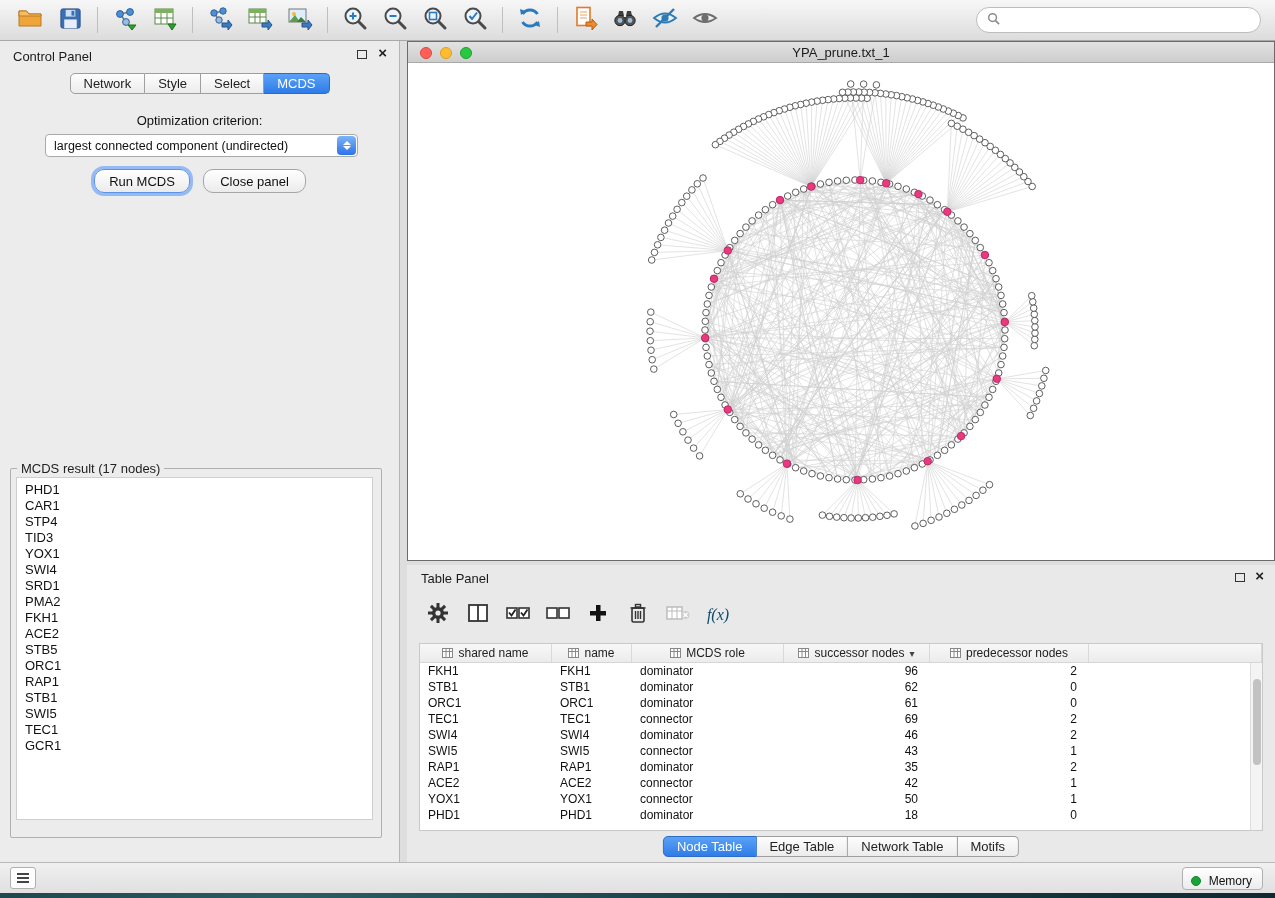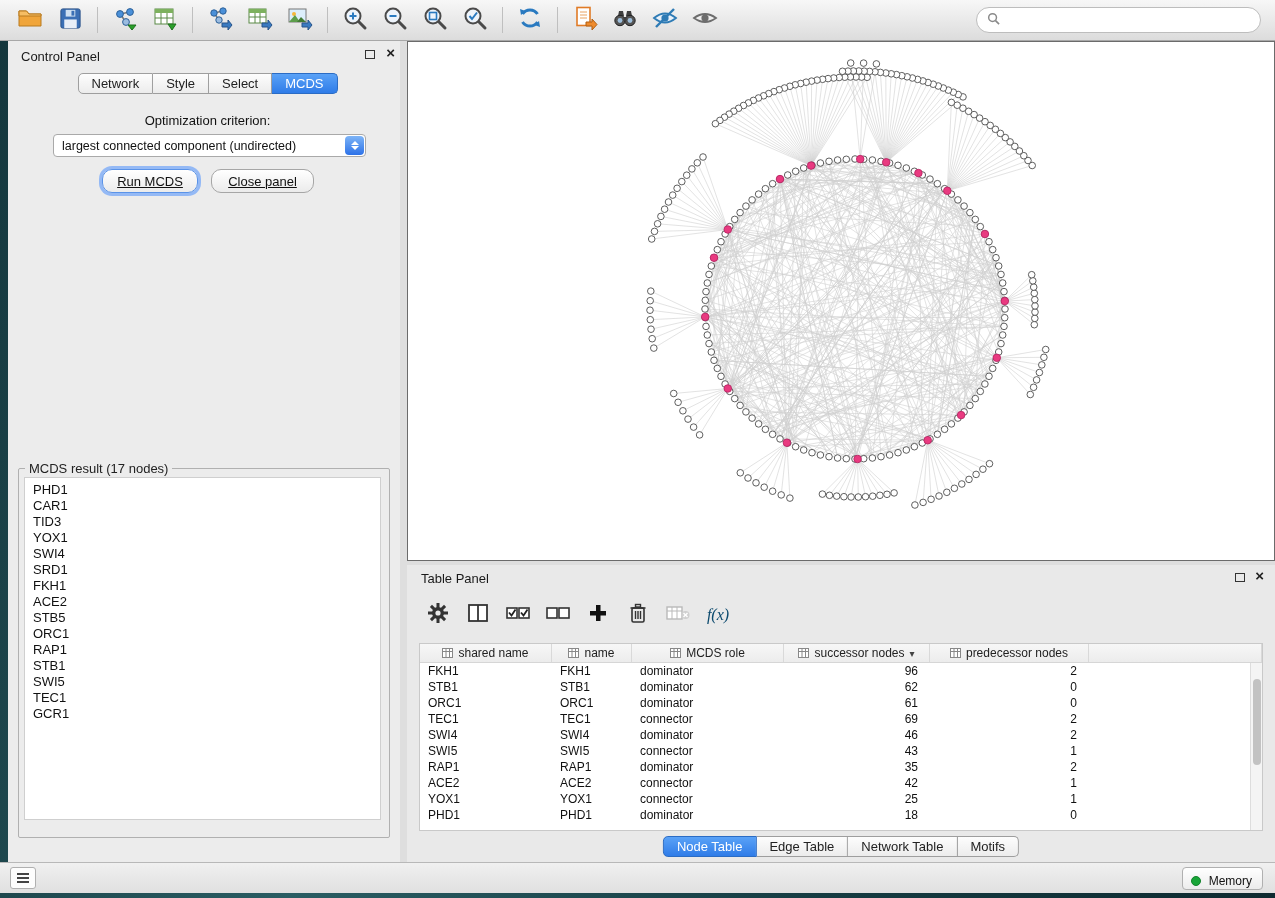--- a/index.html
+++ b/index.html
@@ -11,21 +11,21 @@
   .toolbar { position:absolute; left:0; top:0; width:1275px; height:41px;
              background:linear-gradient(#f7f7f7,#dcdcdc); border-bottom:1px solid #a8a8a8;
              display:flex; align-items:center; padding-left:10px; }
   .tb-btn { width:40px; height:34px; display:flex; align-items:center; justify-content:center; border-radius:4px; }
   .tb-sep { width:1px; height:26px; background:#bfbfbf; margin:0 7px; }
   .search-box { margin-left:auto; margin-right:14px; width:285px; height:26px; border-radius:13px;
                 background:#fff; border:1px solid #bdbdbd; display:flex; align-items:center; padding:0 10px; gap:6px; }
   .search-box input { border:none; outline:none; flex:1; font-size:12px; background:transparent; font-family:"Liberation Sans",sans-serif; }
 
   
-  .control-panel { position:absolute; left:8px; top:41px; width:400px; height:821px;
+  .control-panel { position:absolute; left:0; top:41px; width:400px; height:821px;
                    background:#ececec; border-right:1px solid #b5b5b5;padding-left:40px; }
   .cp-header { position:absolute; left:0; top:0; width:100%; height:26px; }
   .cp-title { position:absolute; left:13px; top:8px; font-size:13px; color:#1a1a1a; }
   .win-float { position:absolute; width:10px; height:9px; border:1.5px solid #333; }
   .win-close { position:absolute; font-size:15px; font-weight:bold; color:#222; line-height:10px; }
   .cp-header .win-float { right:32px; top:9px; }
   .cp-header .win-close { right:12px; top:7px; }
 
   .seg { display:flex;border-radius:6px; }
   .seg-tab { height:21px; line-height:19px; padding:0 13px; font-size:13px; color:#222;
@@ -41,21 +41,21 @@
            padding-left:8px; }
   .combo-stepper { margin-left:auto; width:19px; height:19px; margin-right:1px; border-radius:4px;
                    background:linear-gradient(#7db4f7,#2d72e8); display:flex; flex-direction:column;
                    align-items:center; justify-content:center; gap:1px; }
   .combo-stepper .up, .combo-stepper .dn { width:0; height:0; border-left:4px solid transparent; border-right:4px solid transparent; }
   .combo-stepper .up { border-bottom:4px solid #fff; }
   .combo-stepper .dn { border-top:4px solid #fff; }
 
   .cp-btn { position:absolute; top:128px; height:24px; border:1px solid #a6a6a6; border-radius:10px;
             background:linear-gradient(#fff,#ebebeb); font-size:13px; color:#111;
-            display:flex; align-items:center; justify-content:center;text-decoration:underline; }
+            display:flex; align-items:center; justify-content:center; }
   .btn-run { left:94px; width:96px; box-shadow:0 0 0 3px rgba(77,144,254,0.55); border-color:#5a93e8; }
   .btn-closepanel { left:203px; width:103px; }
 
   .result-box { position:absolute; left:10px; top:420px; width:372px; height:377px;
                 border:1px solid #b0b0b0; border-radius:2px; }
   .result-box legend { font-size:13px; color:#222; margin-left:6px; padding:0 4px; }
   .mcds-list { background:#fff; border:1px solid #cfcfcf; margin:1px 8px 10px 5px; height:343px;
                overflow:hidden; padding-top:4px; font-size:13px; color:#111; }
   .mcds-item { height:16px; line-height:16px; padding-left:8px; }
 
@@ -284,41 +284,49 @@
           <span class="dn"></span>
         </span>
     </div>
     <div class="cp-btn btn-run">Run MCDS</div>
     <div class="cp-btn btn-closepanel">Close panel</div>
     <fieldset class="result-box">
       <legend>MCDS result (17 nodes)</legend>
       <div class="mcds-list" id="mcds-list">
           <div class="mcds-item">PHD1</div>
           <div class="mcds-item">CAR1</div>
+          <div class="mcds-item">STP4</div>
           <div class="mcds-item">TID3</div>
           <div class="mcds-item">YOX1</div>
           <div class="mcds-item">SWI4</div>
           <div class="mcds-item">SRD1</div>
+          <div class="mcds-item">PMA2</div>
           <div class="mcds-item">FKH1</div>
           <div class="mcds-item">ACE2</div>
           <div class="mcds-item">STB5</div>
           <div class="mcds-item">ORC1</div>
           <div class="mcds-item">RAP1</div>
           <div class="mcds-item">STB1</div>
           <div class="mcds-item">SWI5</div>
           <div class="mcds-item">TEC1</div>
           <div class="mcds-item">GCR1</div>
         </div>
     </fieldset>
   </div>
 
   <div class="v-splitter"></div>
   <div class="h-splitter"></div>
 
   <div class="net-window">
+    <div class="net-titlebar">
+      <span class="traffic tl-red"></span>
+      <span class="traffic tl-yellow"></span>
+      <span class="traffic tl-green"></span>
+      <span class="net-title">YPA_prune.txt_1</span>
+    </div>
     <svg id="net-svg" width="866" height="497" viewBox="0 0 866 497">
         <g stroke="#b0b0b0" stroke-width="0.6" opacity="0.6">
           <line x1="321.7" y1="349.4" x2="404.0" y2="123.3"></line>
           <line x1="301.0" y1="301.6" x2="596.0" y2="284.4"></line>
           <line x1="372.0" y1="396.9" x2="299.3" y2="293.0"></line>
           <line x1="581.0" y1="199.7" x2="596.7" y2="275.7"></line>
           <line x1="596.7" y1="275.7" x2="588.0" y2="215.7"></line>
           <line x1="337.9" y1="164.1" x2="594.7" y2="241.0"></line>
           <line x1="584.7" y1="207.6" x2="372.0" y2="396.9"></line>
           <line x1="576.9" y1="342.0" x2="498.3" y2="408.0"></line>
@@ -1297,21 +1305,21 @@
             <div class="t-cell">ACE2</div>
             <div class="t-cell">connector</div>
             <div class="t-cell num">42</div>
             <div class="t-cell num">1</div>
             <div class="t-cell"></div>
           </div>
           <div class="t-row">
             <div class="t-cell">YOX1</div>
             <div class="t-cell">YOX1</div>
             <div class="t-cell">connector</div>
-            <div class="t-cell num">25</div>
+            <div class="t-cell num">50</div>
             <div class="t-cell num">1</div>
             <div class="t-cell"></div>
           </div>
           <div class="t-row">
             <div class="t-cell">PHD1</div>
             <div class="t-cell">PHD1</div>
             <div class="t-cell">dominator</div>
             <div class="t-cell num">18</div>
             <div class="t-cell num">0</div>
             <div class="t-cell"></div>

